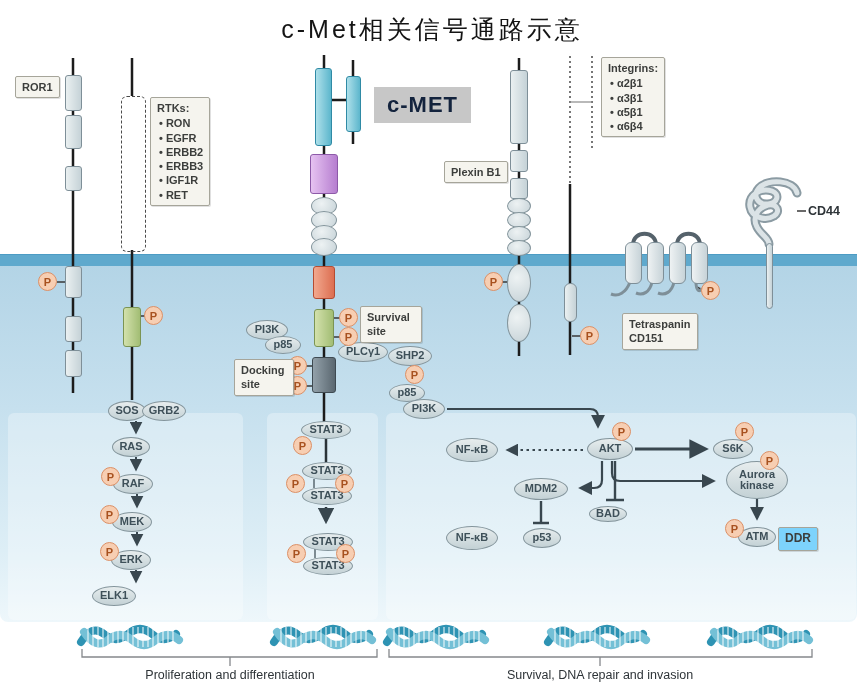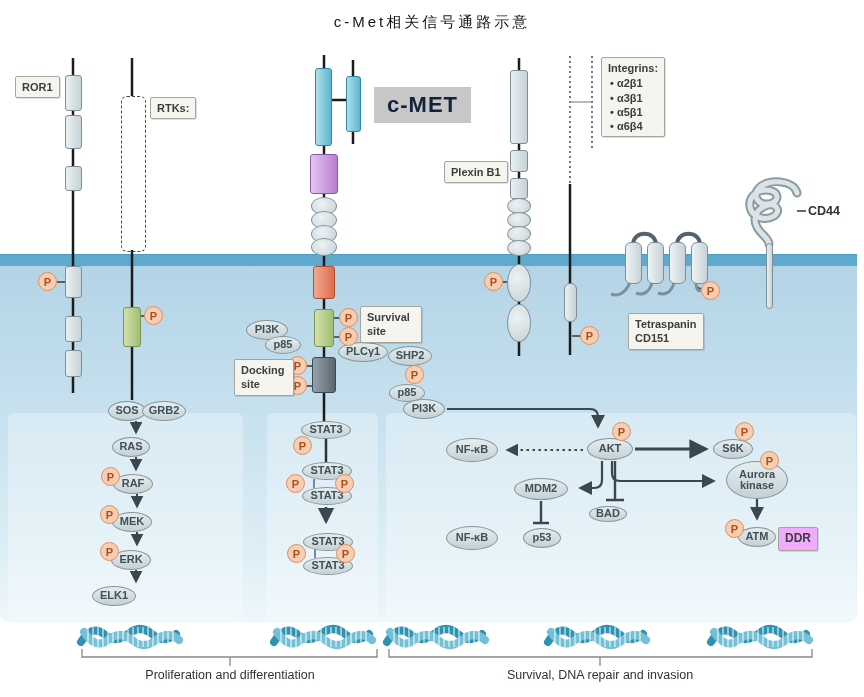--- a/index.html
+++ b/index.html
@@ -25,21 +25,21 @@
         background:radial-gradient(circle at 40% 35%,#edf2f3,#c7d3d8);box-sizing:border-box;z-index:4;}
   .cyl{position:absolute;border:1.5px solid #7e8f98;border-radius:6px;
        background:linear-gradient(90deg,#eef2f3,#c7d3d8);box-sizing:border-box;z-index:4;}
   .lbox{position:absolute;background:#f5f4ee;border:1px solid #a6a59a;border-radius:2px;
         color:#3c3e3c;font-weight:bold;font-size:11px;padding:3px 6px;z-index:7;
         box-shadow:1px 1px 0 rgba(0,0,0,.12);line-height:1.3;}
   .lbox ul{margin:1px 0 0;padding:0 0 0 2px;list-style:none;}
   .lbox li::before{content:"• ";}
   .dashrect{position:absolute;border:1.5px dashed #4a4a4a;border-radius:6px;z-index:4;}
   #title{position:absolute;left:0;top:13px;width:864px;text-align:center;color:#141414;
-         font-size:15px;letter-spacing:3px;font-weight:500;z-index:8;}
+         font-size:25px;letter-spacing:3px;font-weight:500;z-index:8;}
   #cmetlbl{position:absolute;left:374px;top:87px;background:#c7c7c7;color:#13233d;
            font-size:22px;font-weight:bold;padding:5px 13px;z-index:7;letter-spacing:1px;}
   .outlbl{position:absolute;top:668px;width:300px;text-align:center;color:#2e3438;
           font-size:12.5px;z-index:7;}
   .cd44lbl{position:absolute;color:#2e3438;font-size:12.5px;font-weight:bold;z-index:7;}
 </style>
 </head>
 <body>
 
 <div id="stage">
@@ -116,20 +116,28 @@
   <div class="rrect" style="left:65px;top:166px;width:17px;height:25px;"></div>
   <div class="rrect" style="left:65px;top:266px;width:17px;height:32px;"></div>
   <div class="rrect" style="left:65px;top:316px;width:17px;height:26px;"></div>
   <div class="rrect" style="left:65px;top:350px;width:17px;height:27px;"></div>
   <div class="lbox" style="left:15px;top:76px;">ROR1</div>
 
   <div class="dashrect" style="left:121px;top:96px;width:23px;height:154px;"></div>
   <div class="rrect" style="left:123px;top:307px;width:18px;height:40px;background:linear-gradient(90deg,#d3e1ac,#a2bd74);border-color:#7b9453;"></div>
   <div class="lbox" style="left:150px;top:97px;">
     <span>RTKs:</span>
+    <ul>
+      <li>RON</li>
+      <li>EGFR</li>
+      <li>ERBB2</li>
+      <li>ERBB3</li>
+      <li>IGF1R</li>
+      <li>RET</li>
+    </ul>
   </div>
 
   <div class="rrect" style="left:315px;top:68px;width:17px;height:78px;background:linear-gradient(90deg,#aee0ea,#5cb6cc);border-color:#2f8aa5;"></div>
   <div class="rrect" style="left:346px;top:76px;width:15px;height:56px;background:linear-gradient(90deg,#aee0ea,#5cb6cc);border-color:#2f8aa5;"></div>
   <div class="rrect" style="left:310px;top:154px;width:28px;height:40px;background:linear-gradient(90deg,#e6c3f1,#b67ed0);border-color:#8d5aa8;"></div>
   <div class="oval" style="left:311px;top:197px;width:26px;height:18px;"></div>
   <div class="oval" style="left:311px;top:211px;width:26px;height:18px;"></div>
   <div class="oval" style="left:311px;top:225px;width:26px;height:18px;"></div>
   <div class="oval" style="left:311px;top:238px;width:26px;height:18px;"></div>
   <div class="rrect" style="left:313px;top:266px;width:22px;height:33px;background:linear-gradient(90deg,#f2a88e,#dc6e51);border-color:#b44c32;"></div>
@@ -158,21 +166,21 @@
       <li>α3β1</li>
       <li>α5β1</li>
       <li>α6β4</li>
     </ul>
   </div>
 
   <div class="cyl" style="left:625px;top:242px;width:17px;height:42px;"></div>
   <div class="cyl" style="left:647px;top:242px;width:17px;height:42px;"></div>
   <div class="cyl" style="left:669px;top:242px;width:17px;height:42px;"></div>
   <div class="cyl" style="left:691px;top:242px;width:17px;height:42px;"></div>
-  <div class="lbox" style="left:622px;top:313px;margin-left:6px;">
+  <div class="lbox" style="left:622px;top:313px;">
     <span>Tetraspanin</span><br>
     <span>CD151</span>
   </div>
 
   <div class="rrect" style="left:766px;top:243px;width:7px;height:66px;border-radius:4px;"></div>
   <div class="cd44lbl" style="left:808px;top:204px;">CD44</div>
 
   <div class="node" style="left:108px;top:401px;width:38px;height:20px;">SOS</div>
   <div class="node" style="left:142px;top:401px;width:44px;height:20px;">GRB2</div>
   <div class="node" style="left:112px;top:437px;width:38px;height:20px;">RAS</div>
@@ -196,21 +204,21 @@
 
   <div class="node" style="left:446px;top:438px;width:52px;height:24px;">NF-κB</div>
   <div class="node" style="left:587px;top:438px;width:46px;height:22px;">AKT</div>
   <div class="node" style="left:514px;top:478px;width:54px;height:22px;">MDM2</div>
   <div class="node" style="left:589px;top:506px;width:38px;height:16px;">BAD</div>
   <div class="node" style="left:523px;top:528px;width:38px;height:20px;">p53</div>
   <div class="node" style="left:446px;top:526px;width:52px;height:24px;">NF-κB</div>
   <div class="node" style="left:713px;top:439px;width:40px;height:20px;">S6K</div>
   <div class="node" style="left:726px;top:461px;width:62px;height:38px;">Aurora kinase</div>
   <div class="node" style="left:738px;top:527px;width:38px;height:20px;">ATM</div>
-  <div class="lbox" style="left:778px;top:527px;background:#f0abfc;font-size:12px;">DDR</div>
+  <div class="lbox" style="left:778px;top:527px;background:#7dd3fc;font-size:12px;">DDR</div>
 
   <div class="p" style="left:38px;top:272px;">P</div>
   <div class="p" style="left:144px;top:306px;">P</div>
   <div class="p" style="left:339px;top:308px;">P</div>
   <div class="p" style="left:339px;top:327px;">P</div>
   <div class="p" style="left:288px;top:356px;">P</div>
   <div class="p" style="left:288px;top:376px;">P</div>
   <div class="p" style="left:405px;top:365px;">P</div>
   <div class="p" style="left:484px;top:272px;">P</div>
   <div class="p" style="left:580px;top:326px;">P</div>

